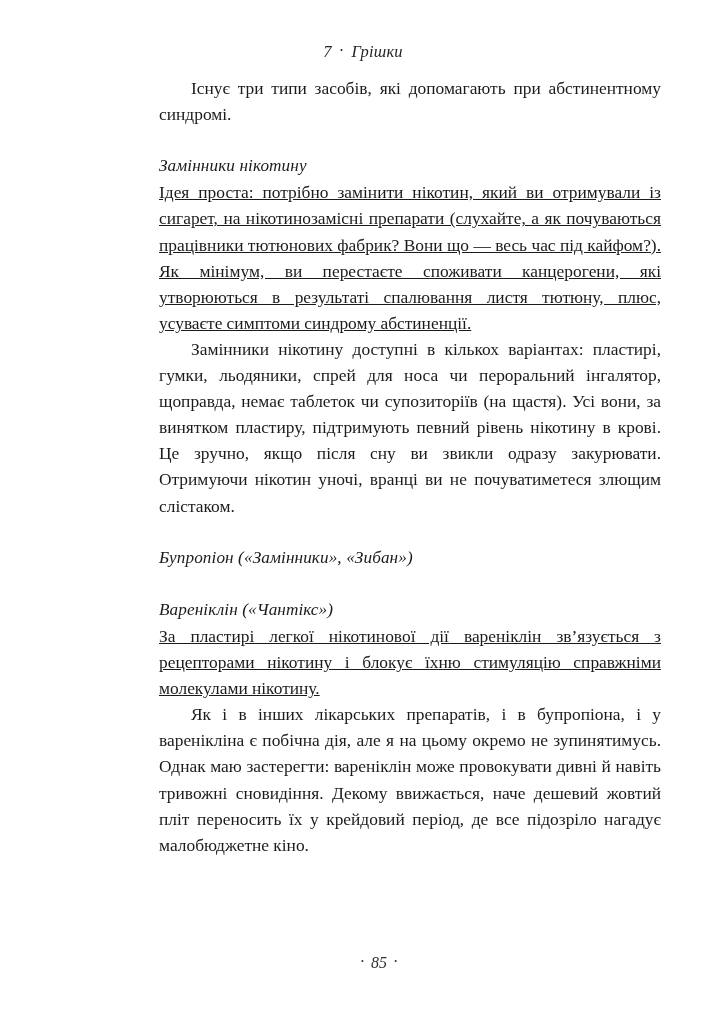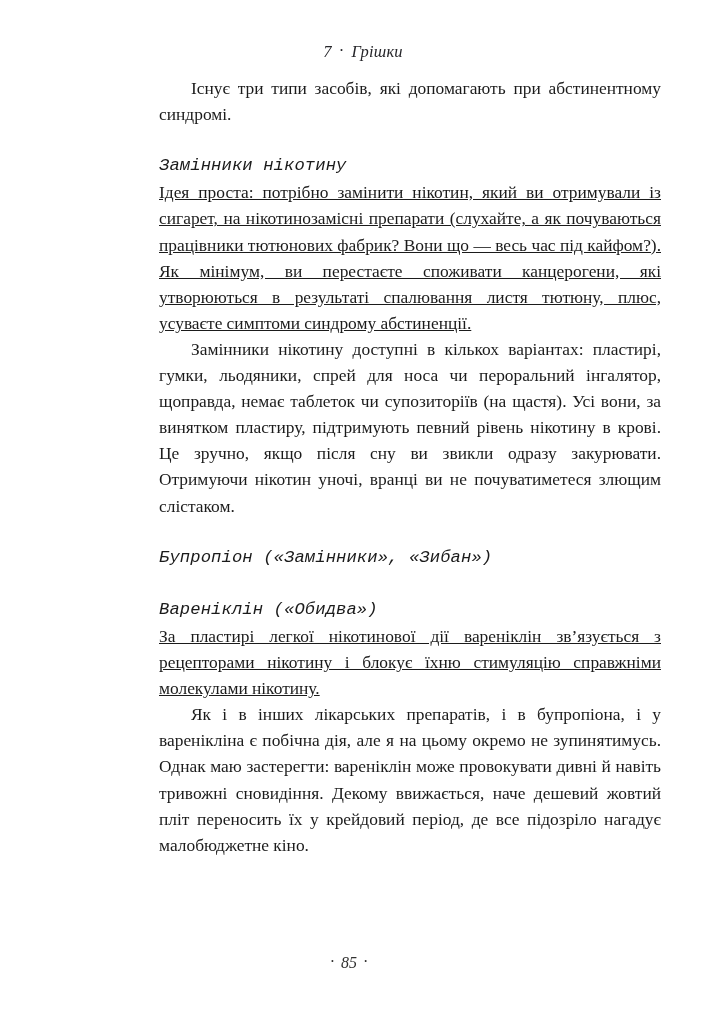--- a/index.html
+++ b/index.html
@@ -79,33 +79,32 @@
 
   h2.sub-head {
     margin: 0;
     font-size: 17.2px;
     line-height: 26.1px;
     font-style: italic;
     font-weight: normal;
     text-align: left;
     color: #1b1b1b;
     letter-spacing: 0.1px;
-    font-family: Liberation Mono, monospace;
   }
 
   
   .block + .block.spaced {
     margin-top: 26.1px;
   }
 
   
   .folio-footer {
     position: absolute;
     bottom: 52px;
-    left: 98px;
+    left: 128px;
     width: 502px;
     text-align: center;
     font-style: italic;
     font-size: 16px;
     color: #30302f;
     white-space: nowrap;
   }
   .folio-footer .dot {
     font-style: normal;
     margin: 0 6px;
@@ -132,21 +131,21 @@
       <h2 class="sub-head">Замінники нікотину</h2>
       <p class="body-par flush">Ідея проста: потрібно замінити нікотин, який ви отримували із сигарет, на нікотинозамісні препарати (слухайте, а як почуваються працівники тютюнових фабрик? Вони що — весь час під кайфом?). Як мінімум, ви перестаєте споживати канцерогени, які утворюються в результаті спалювання листя тютюну, плюс, усуваєте симптоми синдрому абстиненції.</p>
       <p class="body-par indent">Замінники нікотину доступні в кількох варіантах: пластирі, гумки, льодяники, спрей для носа чи пероральний інгалятор, щоправда, немає таблеток чи супозиторіїв (на щастя). Усі вони, за винятком пластиру, підтримують певний рівень нікотину в крові. Це зручно, якщо після сну ви звикли одразу закурювати. Отримуючи нікотин уночі, вранці ви не почуватиметеся злющим слістаком.</p>
     </div>
 
     <div class="block spaced">
       <h2 class="sub-head">Бупропіон («Замінники», «Зибан»)</h2>
     </div>
 
     <div class="block spaced">
-      <h2 class="sub-head">Вареніклін («Обидва»)</h2>
+      <h2 class="sub-head">Вареніклін («Чантікс»)</h2>
       <p class="body-par flush">За пластирі легкої нікотинової дії вареніклін зв’язується з рецепторами нікотину і блокує їхню стимуляцію справжніми молекулами нікотину.</p>
       <p class="body-par indent">Як і в інших лікарських препаратів, і в бупропіона, і у варенікліна є побічна дія, але я на цьому окремо не зупинятимусь. Однак маю застерегти: вареніклін може провокувати дивні й навіть тривожні сновидіння. Декому ввижається, наче дешевий жовтий пліт переносить їх у крейдовий період, де все підозріло нагадує малобюджетне кіно.</p>
     </div>
 
   </div>
 
   <div class="folio-footer">
     <span class="dot">·</span><span>85</span><span class="dot">·</span>
   </div>
 

